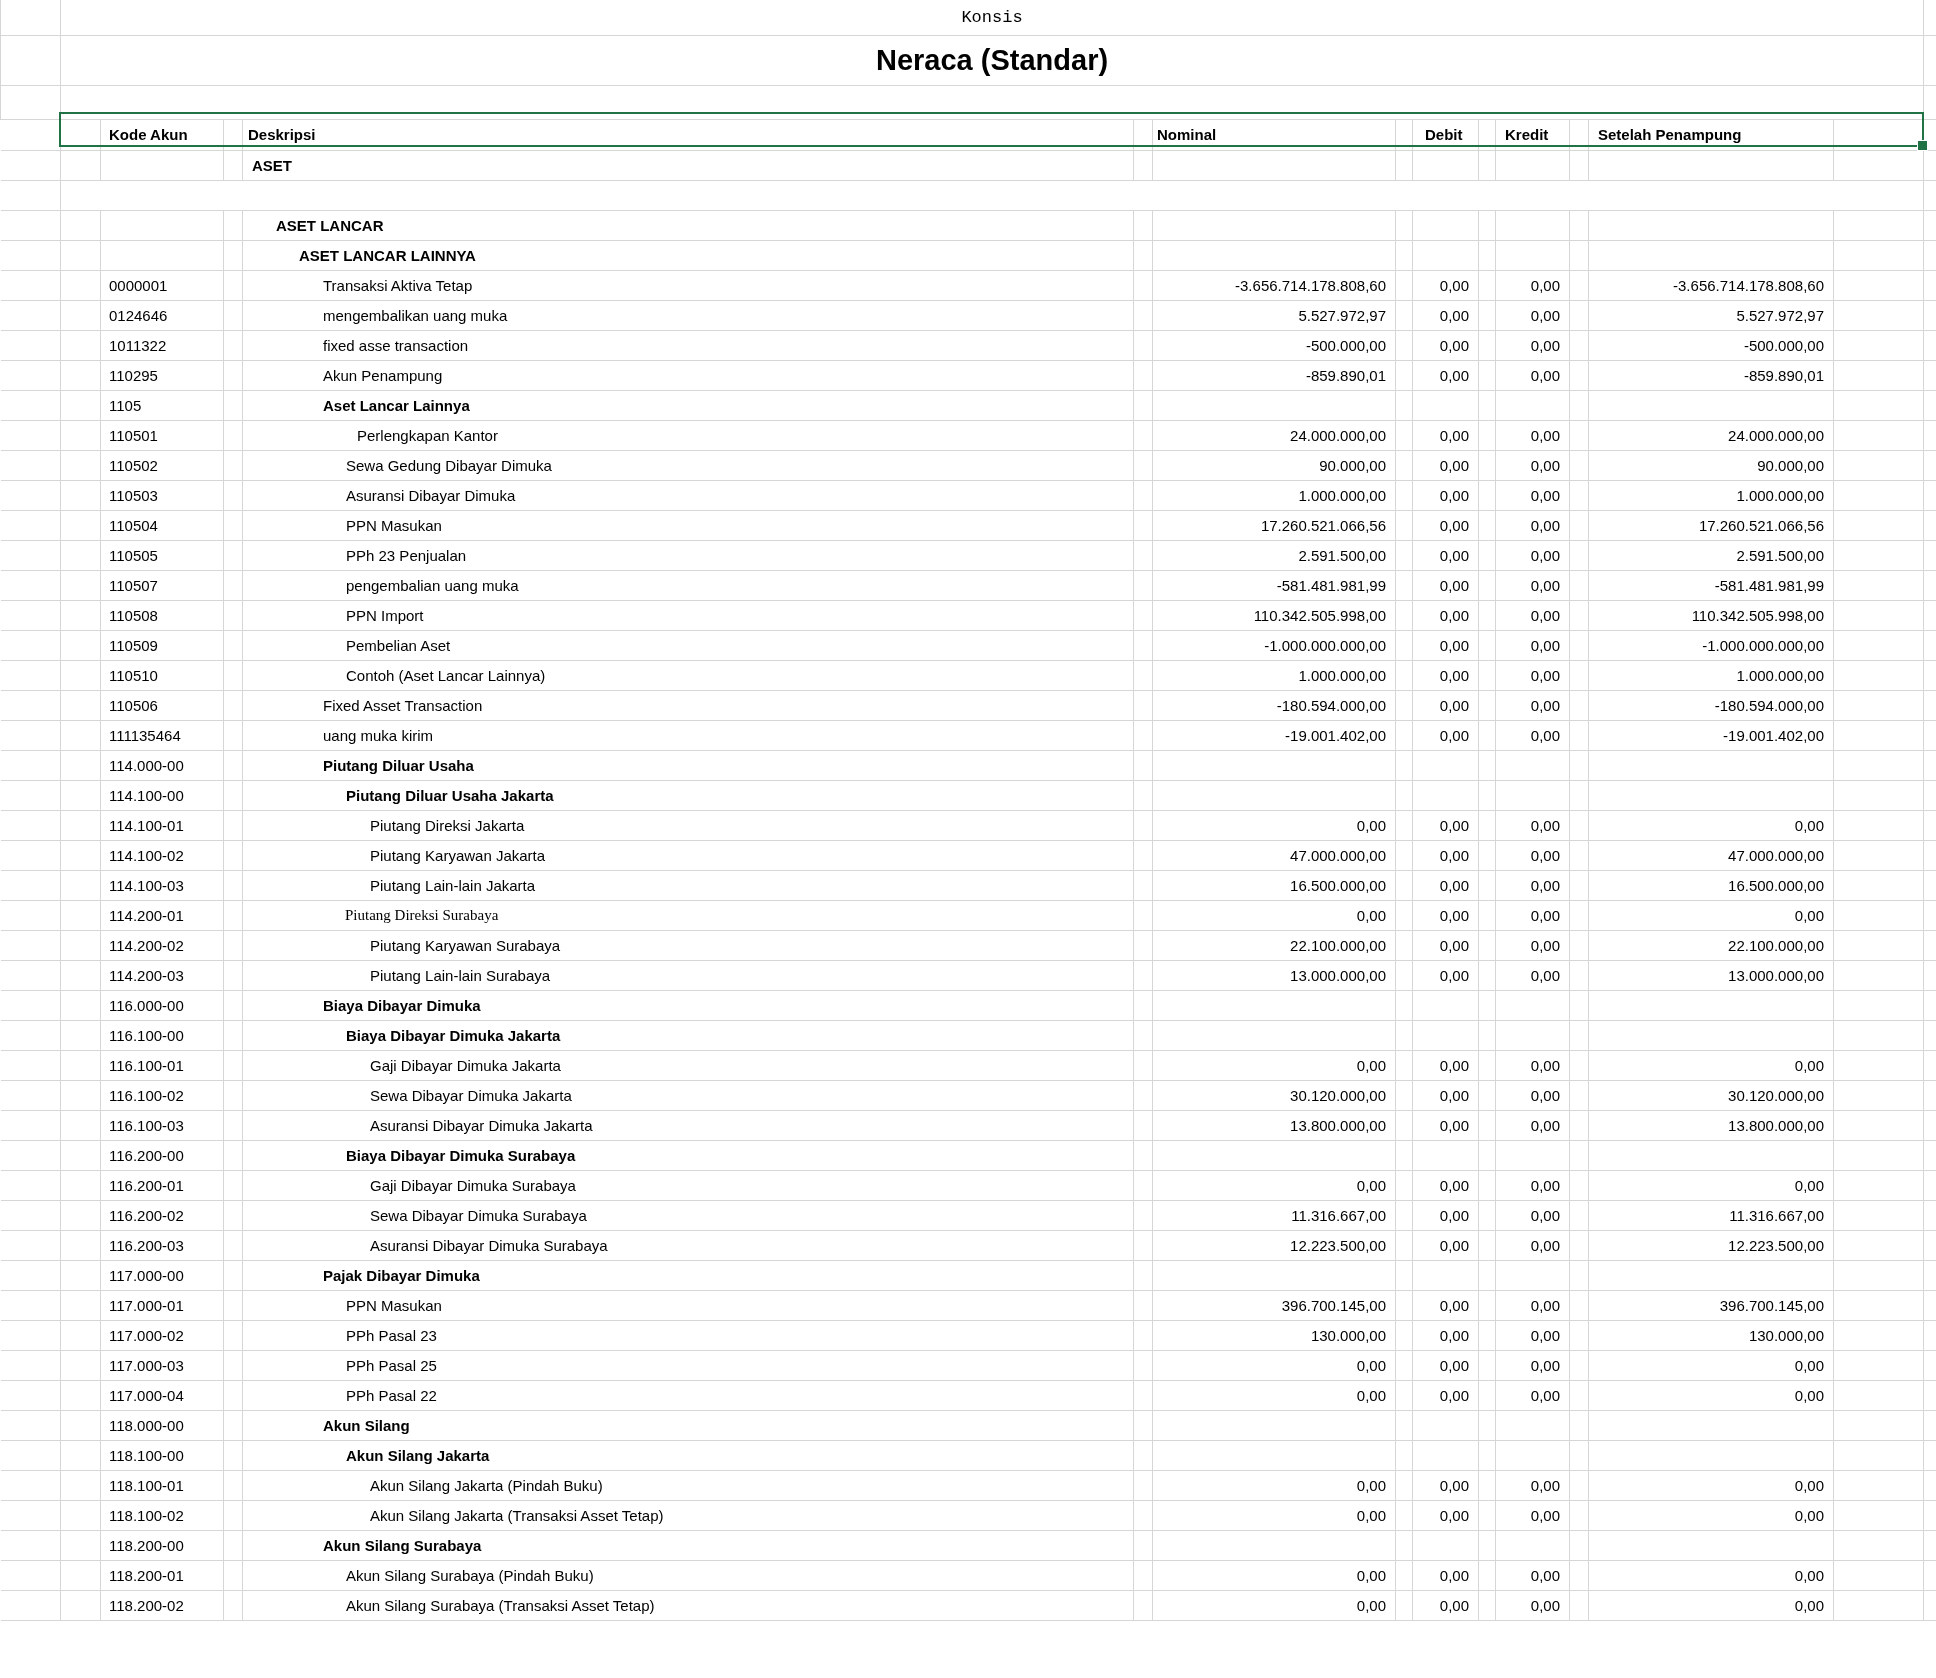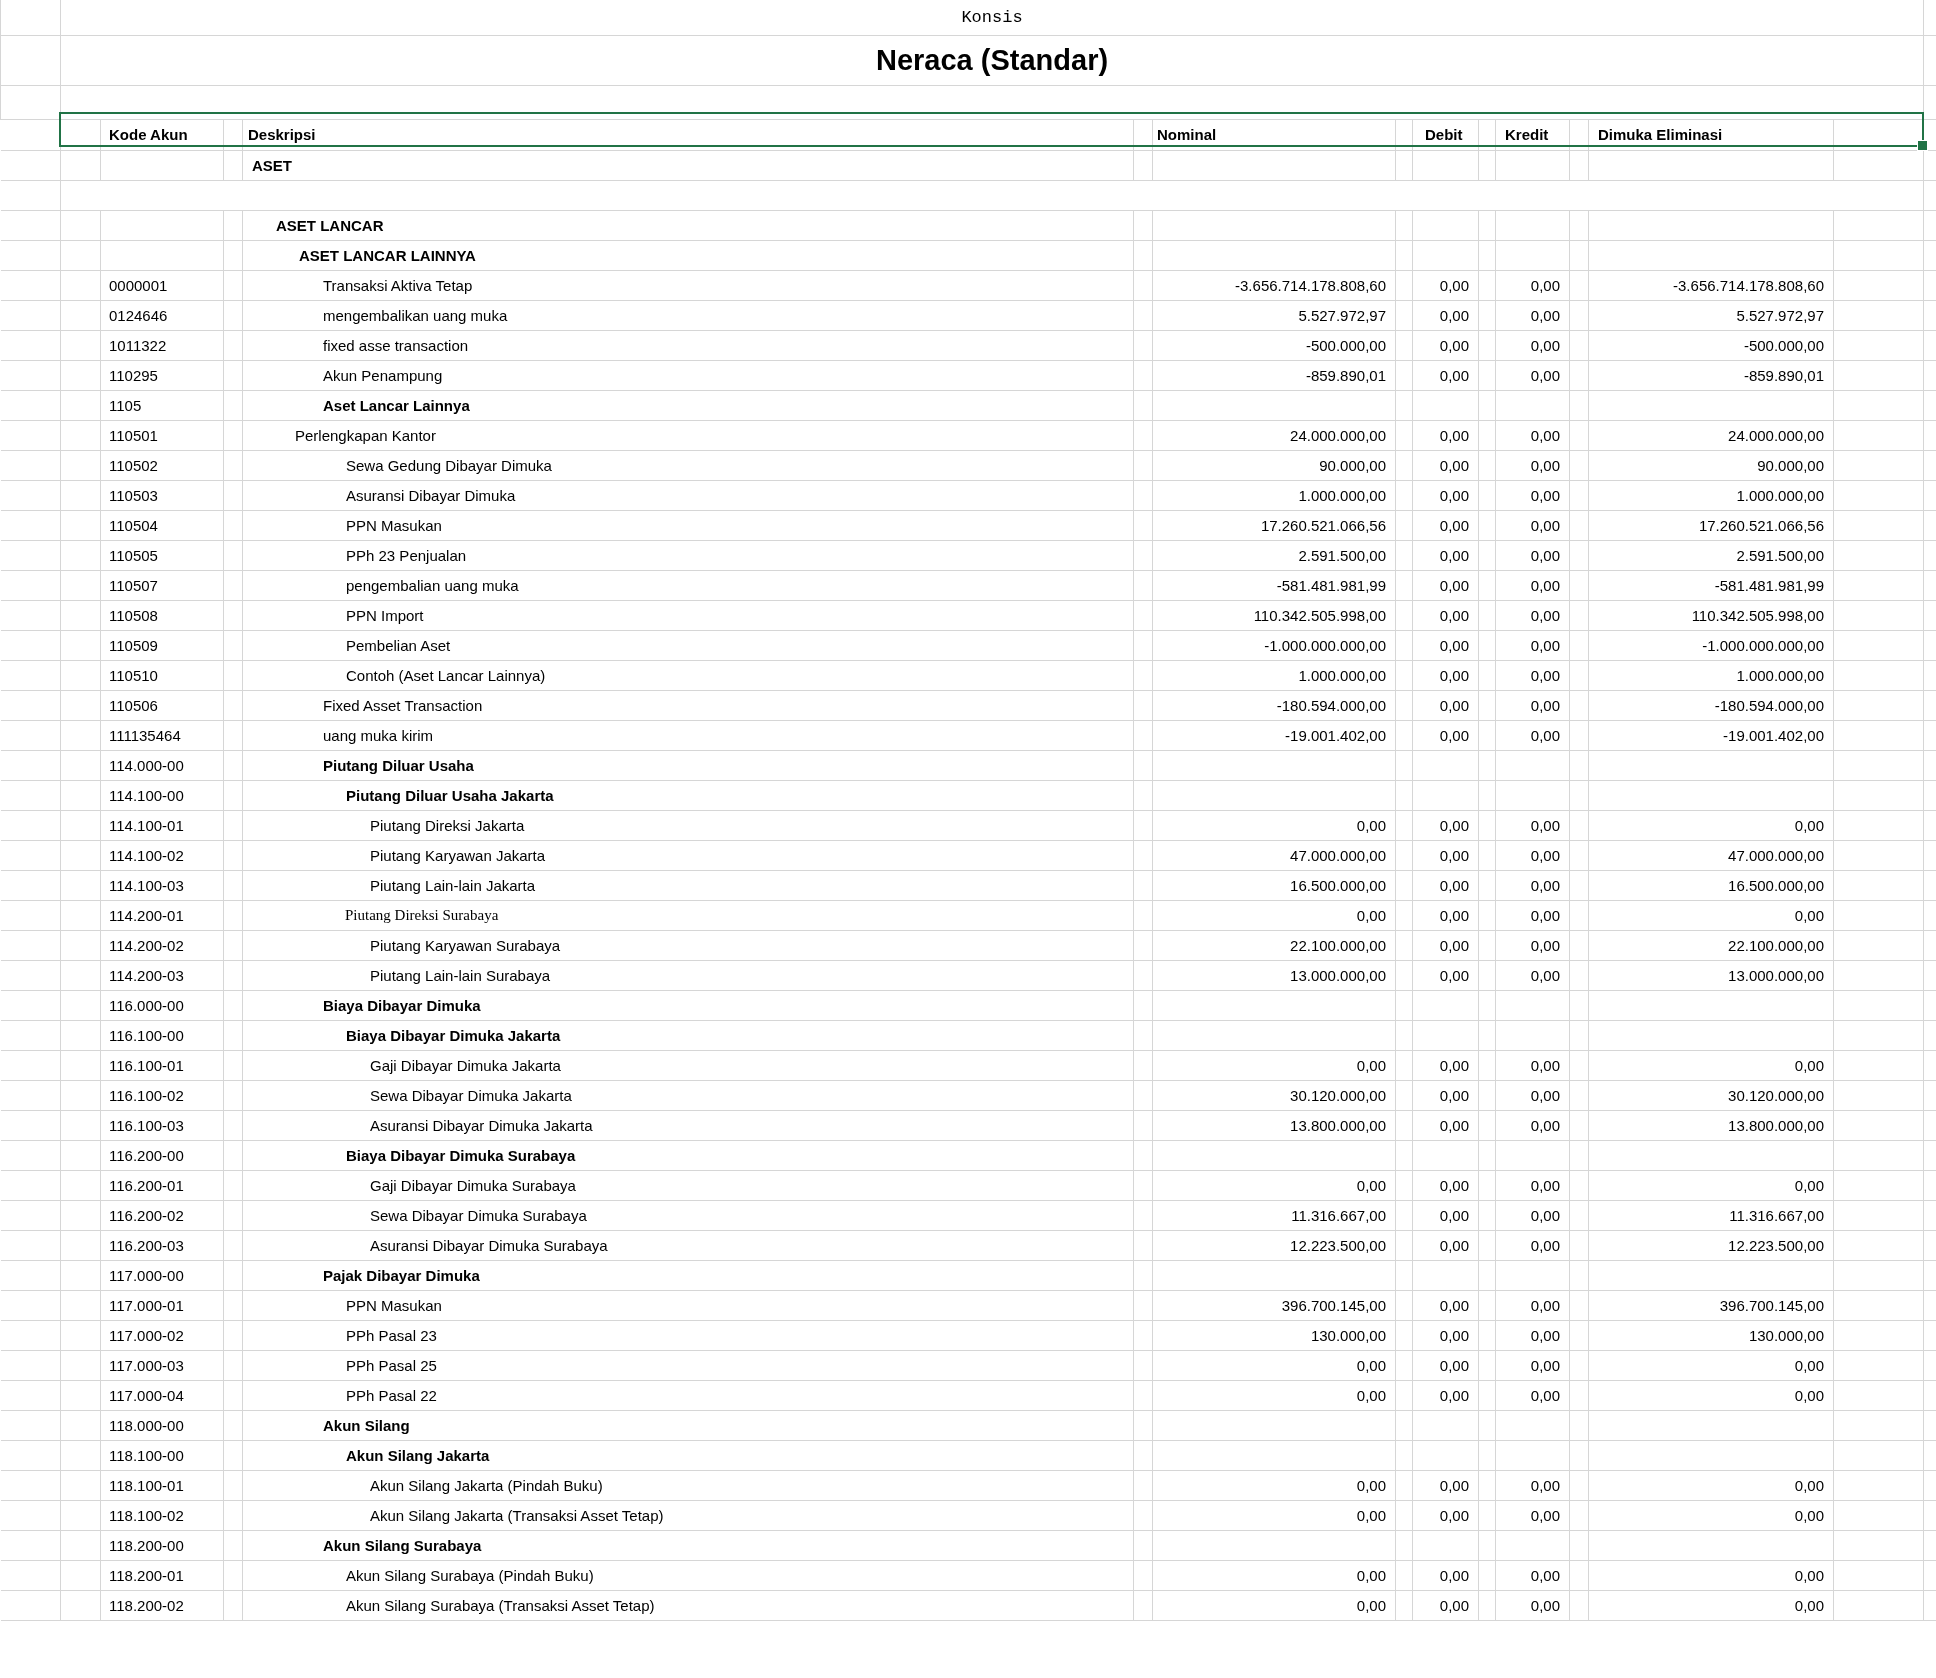--- a/index.html
+++ b/index.html
@@ -90,21 +90,21 @@
         <td class="h pl-code">Kode Akun</td>
         <td></td>
         <td class="h pl-desk">Deskripsi</td>
         <td></td>
         <td class="h pl-nom">Nominal</td>
         <td></td>
         <td class="h pl-deb">Debit</td>
         <td></td>
         <td class="h pl-kre">Kredit</td>
         <td></td>
-        <td class="h pl-eli">Dimuka Eliminasi</td>
+        <td class="h pl-eli">Setelah Penampung</td>
         <td></td>
         <td class="o"></td>
       </tr>
 
     <tr class="r-body">
       <td></td>
       <td></td>
       <td class="code"></td>
       <td></td>
       <td class="desc bold" style="padding-left: 9px;">ASET</td>
@@ -250,21 +250,21 @@
       <td class="num"></td>
       <td></td>
       <td class="o"></td>
     </tr>
 
     <tr class="r-body">
       <td></td>
       <td></td>
       <td class="code">110501</td>
       <td></td>
-      <td class="desc" style="padding-left: 52px;">Perlengkapan Kantor</td>
+      <td class="desc" style="padding-left: 114px;">Perlengkapan Kantor</td>
       <td></td>
       <td class="num">24.000.000,00</td>
       <td></td>
       <td class="num">0,00</td>
       <td></td>
       <td class="num">0,00</td>
       <td></td>
       <td class="num">24.000.000,00</td>
       <td></td>
       <td class="o"></td>

